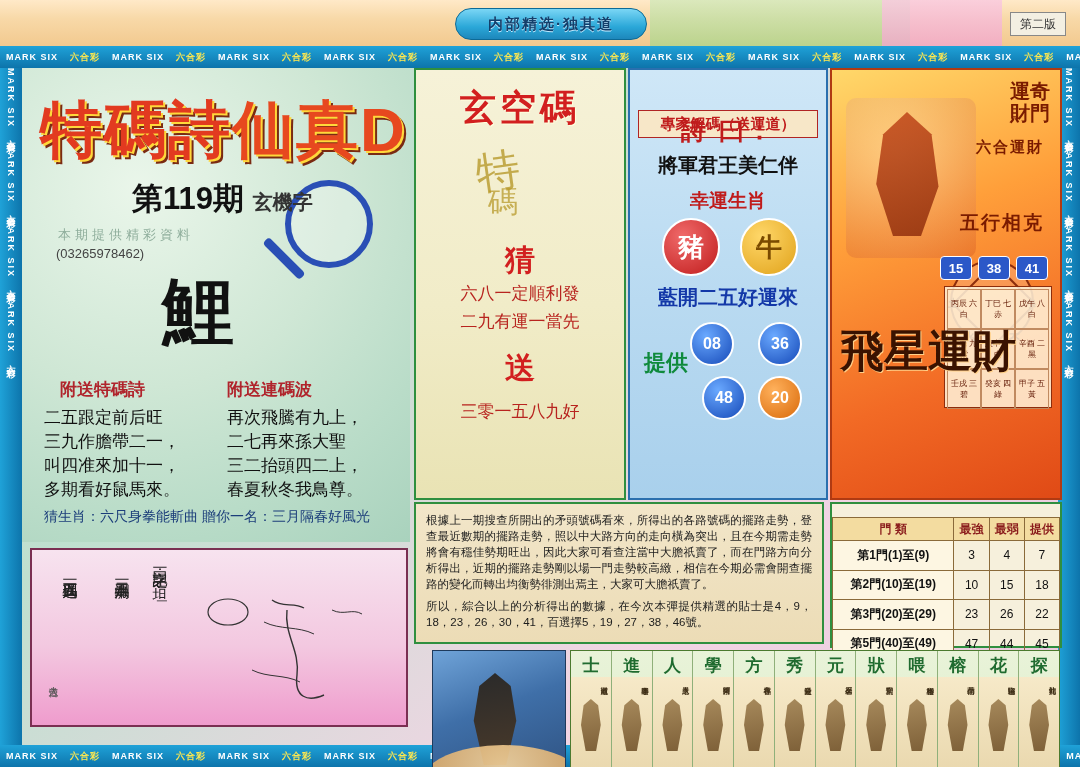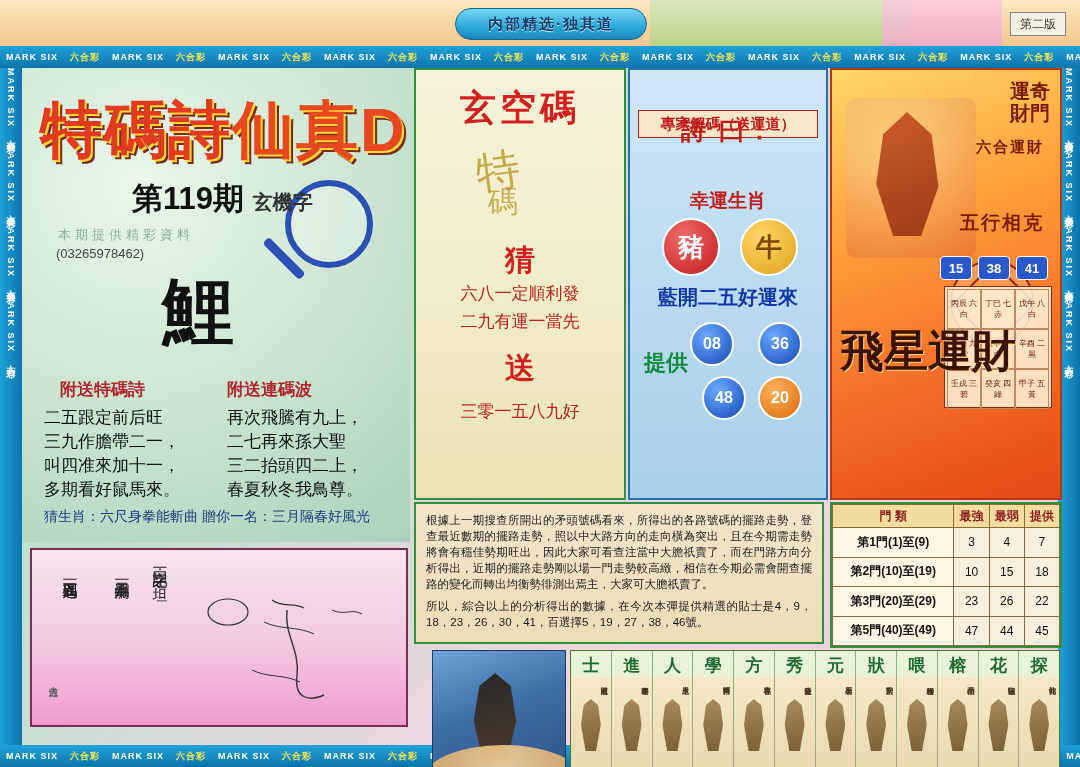--- a/index.html
+++ b/index.html
@@ -298,21 +298,21 @@
   .p5 p{
     margin:0;font-size:11.5px;line-height:16px;color:#1c1c1c;text-align:justify;
   }
   .p5 p + p{margin-top:6px;}
 
   
   .p6{
     position:absolute;left:808px;top:434px;width:228px;height:142px;
     background:#f6f0dc;border:2px solid #2f8f3f;
   }
-  .p6 table{border-collapse:collapse;width:100%;height:100%;}
+  .p6 table{border-collapse:collapse;width:100%;height:100%;margin-top:13px;}
   .p6 th,.p6 td{
     border:1px solid #8a6a3a;font-size:12px;text-align:center;color:#111;
     padding:0;height:22px;
   }
   .p6 th{background:#f3dca0;font-weight:bold;color:#8a1b1b;}
   .p6 td.label{background:#fdf6e2;font-weight:bold;}
 
   
   .p7{
     position:absolute;left:410px;top:582px;width:132px;height:150px;
@@ -431,20 +431,21 @@
       <div class="guess">猜</div>
       <div class="line l1">六八一定順利發</div>
       <div class="line l2">二九有運一當先</div>
       <div class="song">送</div>
       <div class="line l3">三零一五八九好</div>
     </div>
 
     <div class="p3">
       <div class="hd">專家解碼（送運道）</div>
       <div class="shiyue">詩 曰：</div>
+      <div class="verse">將軍君王美仁伴</div>
       <div class="lucky">幸運生肖</div>
       <div class="zodiac z1">豬</div>
       <div class="zodiac z2">牛</div>
       <div class="blue">藍開二五好運來</div>
       <div class="provide">提供</div>
       <div class="ball b1">08</div>
       <div class="ball b2">36</div>
       <div class="ball b3">48</div>
       <div class="ball b4">20</div>
     </div>

